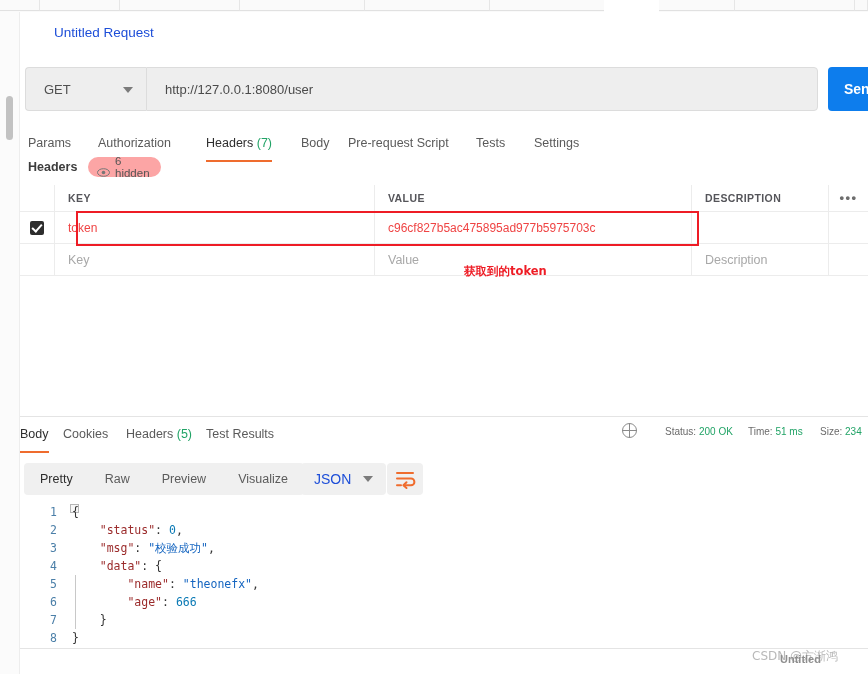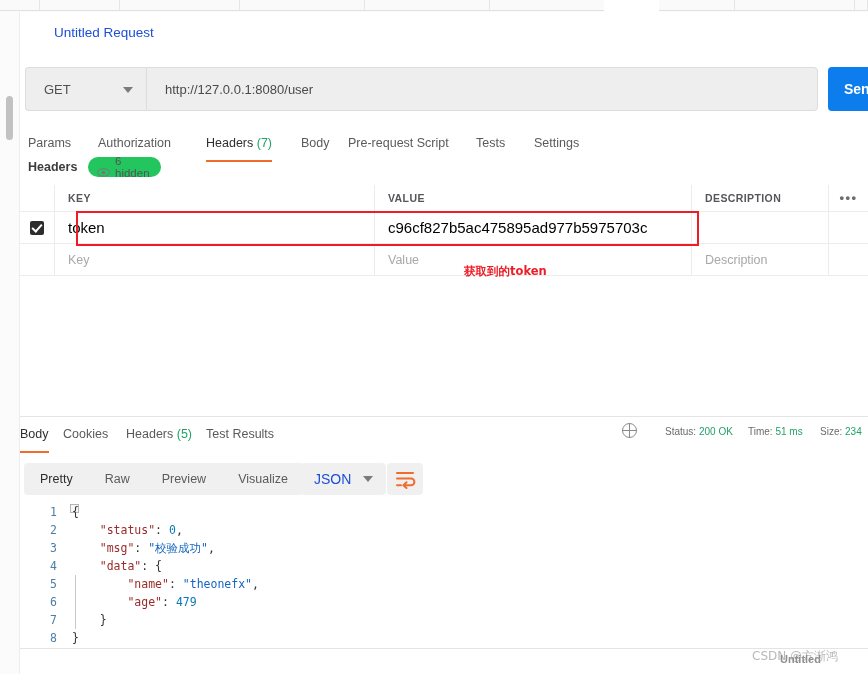--- a/index.html
+++ b/index.html
@@ -48,40 +48,40 @@
   
   .req-tabs { position:absolute; left:0; top:108px; width:848px; height:32px; }
   .rtab { position:absolute; top:12px; font-size:12.5px; color:#5a5a5a; height:30px;
           line-height:22px; cursor:pointer; white-space:nowrap; }
   .rtab.active { color:#2e2e2e; }
   .rtab .cnt { color:#21a366; }
   .rtab-underline { position:absolute; height:2px; background:#ef6c2e; bottom:0; left:0; right:0; }
 
   .hdr-sub { position:absolute; left:0; top:145px; height:24px; }
   .hdr-sub-label { position:absolute; left:8px; top:3px; font-size:12.5px; color:#3d3d3d; font-weight:bold; }
-  .hidden-pill { position:absolute; left:68px; top:0; height:20px; background:#22c55e;
+  .hidden-pill { position:absolute; left:68px; top:0; height:20px; background:#fca5a5;
                  border-radius:10px; padding:0 11px 0 9px; display:flex; align-items:center;
                  gap:5px; cursor:pointer; }
   .hidden-pill .eye { width:13px; height:9px; position:relative; }
   .hidden-pill .pill-txt { font-size:11.5px; color:#555; }
 
   
   .kv { position:absolute; left:0; top:173px; width:848px; }
   .kv-row { position:relative; height:27px; border-bottom:1px solid #ececec; }
   .kv-row.input-row { height:32px; }
   .kv-head { background:#fff; }
   .kv-cell { position:absolute; top:0; height:100%; display:flex; align-items:center;
              border-right:1px solid #ececec; }
   .kv-c-check { left:0;   width:35px; justify-content:center; }
   .kv-c-key   { left:35px; width:320px; padding-left:13px; }
   .kv-c-val   { left:355px; width:317px; padding-left:13px; }
   .kv-c-desc  { left:672px; width:137px; padding-left:13px; }
   .kv-c-menu  { left:809px; width:39px; justify-content:center; border-right:none; }
   .kv-head .kv-cell { font-size:10.5px; font-weight:bold; color:#55555a; letter-spacing:.4px; }
-  .kv-val-txt { font-size:15px; color:#000000; }
+  .kv-val-txt { font-size:12px; color:#ef4444; }
   .kv-ph { font-size:12.5px; color:#a8a8a8; }
   .chk { width:14px; height:14px; background:#2d2d2d; border-radius:2px; position:relative; cursor:pointer; }
   .chk:after { content:""; position:absolute; left:4px; top:1px; width:4px; height:8px;
                border:solid #fff; border-width:0 2px 2px 0; transform:rotate(42deg); }
   .dots { letter-spacing:1.5px; color:#6e6e6e; font-size:13px; line-height:6px; cursor:pointer; }
 
   .red-box { position:absolute; left:56px; top:199px; width:623px; height:35px;
              border:2px solid #ee1c25; pointer-events:none; }
   .red-note { position:absolute; left:444px; top:252px; font-size:11.5px; color:#ee1c25;
               font-weight:bold; font-family:"DejaVu Sans", sans-serif; }
@@ -298,21 +298,21 @@
           <div>8</div>
         </div>
       <div class="fold-icon"></div>
       <div class="foldline"></div>
       <div class="codebody">
           <div><span class="p">{</span></div>
           <div>    <span class="k">"status"</span><span class="p">: </span><span class="n">0</span><span class="p">,</span></div>
           <div>    <span class="k">"msg"</span><span class="p">: </span><span class="s">"校验成功"</span><span class="p">,</span></div>
           <div>    <span class="k">"data"</span><span class="p">: {</span></div>
           <div>        <span class="k">"name"</span><span class="p">: </span><span class="s">"theonefx"</span><span class="p">,</span></div>
-          <div>        <span class="k">"age"</span><span class="p">: </span><span class="n">479</span></div>
+          <div>        <span class="k">"age"</span><span class="p">: </span><span class="n">666</span></div>
           <div>    <span class="p">}</span></div>
           <div><span class="p">}</span></div>
         </div>
     </div>
     <div class="code-bottom"></div>
   </div>
 
   <div class="wm">CSDN @方渐鸿</div>
   <div class="wm2">Untitled</div>
 </div>

